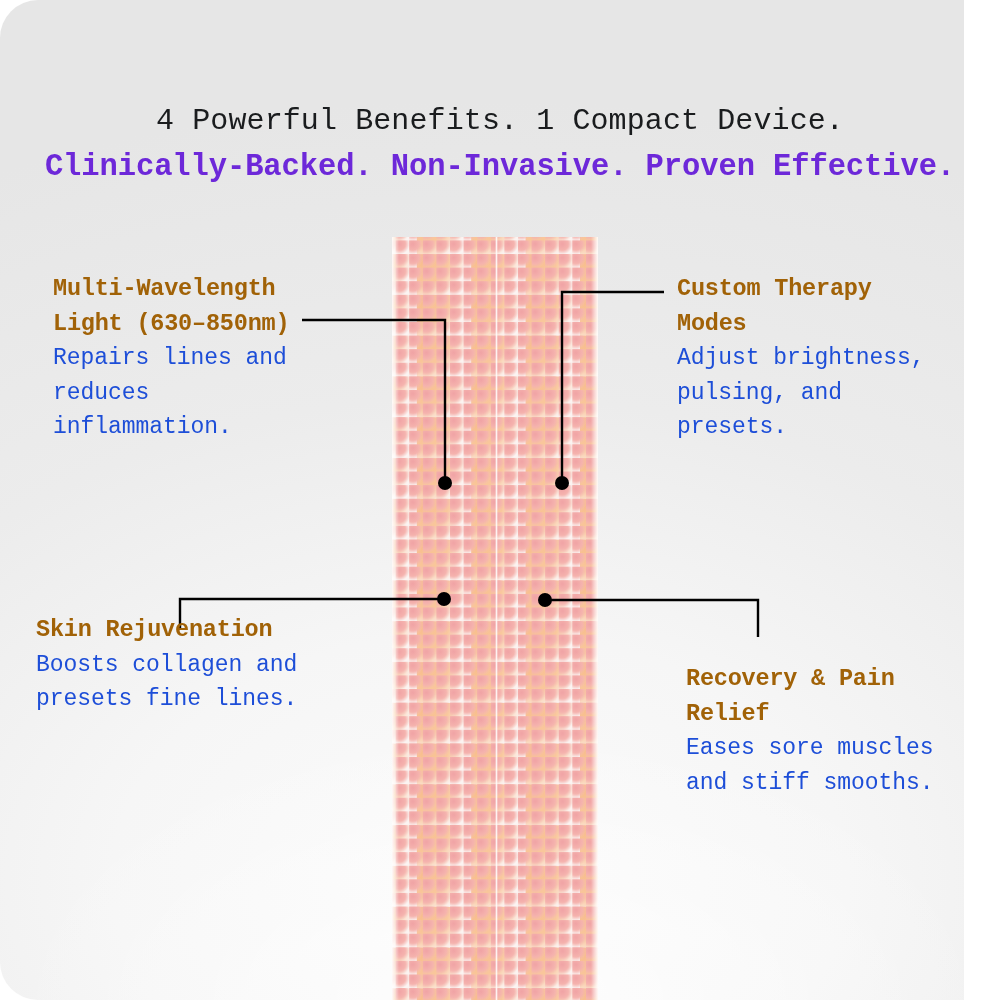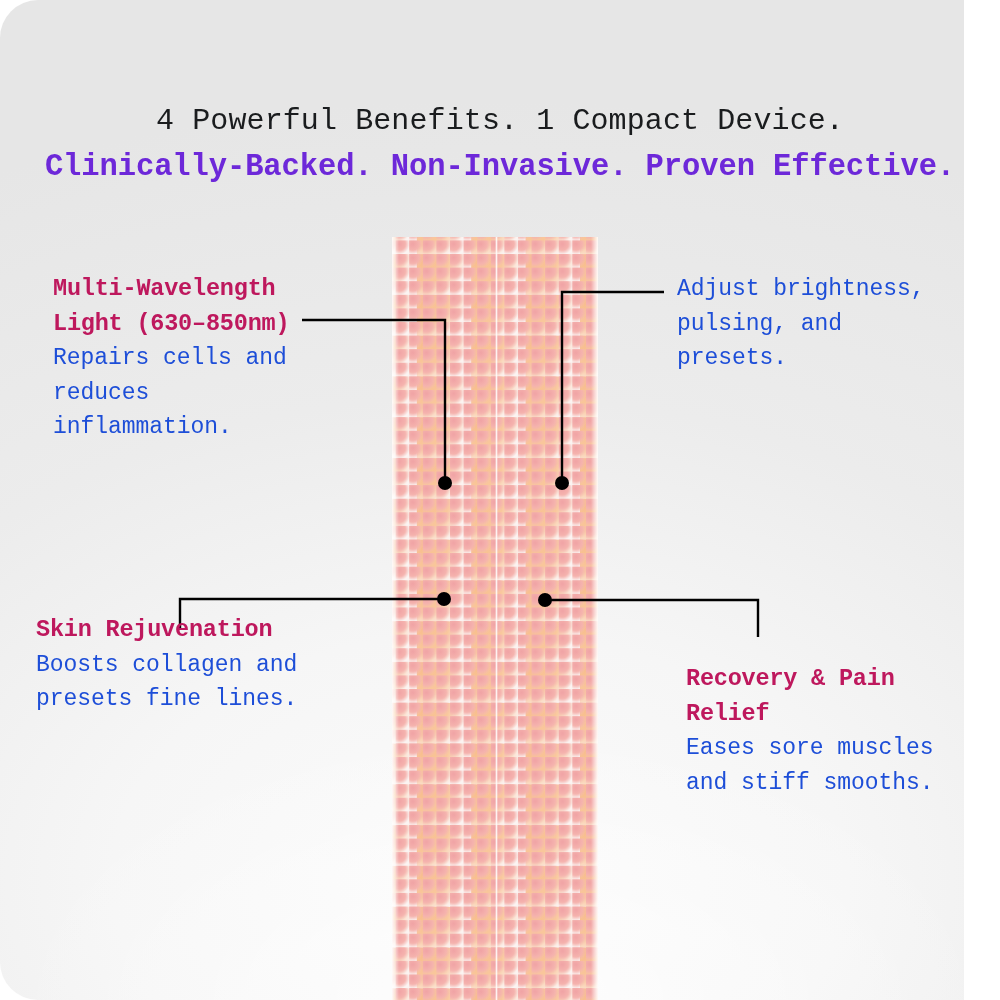--- a/index.html
+++ b/index.html
@@ -96,21 +96,21 @@
     color: #6d28d9;
   }
 
   
   .callout { position: absolute; color: #16181a; }
   .callout .title {
     font-weight: 700;
     font-size: 23.5px;
     line-height: 34.5px;
     letter-spacing: -0.2px;
-    color: #be185d;
+    color: #a16207;
   }
   .callout .desc {
     font-weight: 300;
     font-size: 23px;
     line-height: 34.5px;
     letter-spacing: -0.05px;
     color: #1d4ed8;
   }
   #callout-tl { left: 53px; top: 272px; width: 262px; }
   #callout-tr { left: 677px; top: 272px; width: 272px; }
@@ -155,24 +155,25 @@
 
     <path d="M180 628 V599 H444"></path>
     <circle cx="444" cy="599" r="7"></circle>
 
     <path d="M545 600 H758 V637"></path>
     <circle cx="545" cy="600" r="7"></circle>
   </svg>
 
   <div class="callout" id="callout-tl">
     <div class="title">Multi-Wavelength Light (630–850nm)</div>
-    <div class="desc">Repairs cells and reduces inflammation.</div>
+    <div class="desc">Repairs lines and reduces inflammation.</div>
   </div>
 
   <div class="callout" id="callout-tr">
+    <div class="title">Custom Therapy Modes</div>
     <div class="desc">Adjust brightness, pulsing, and presets.</div>
   </div>
 
   <div class="callout" id="callout-bl">
     <div class="title">Skin Rejuvenation</div>
     <div class="desc">Boosts collagen and presets fine lines.</div>
   </div>
 
   <div class="callout" id="callout-br">
     <div class="title">Recovery &amp; Pain Relief</div>

